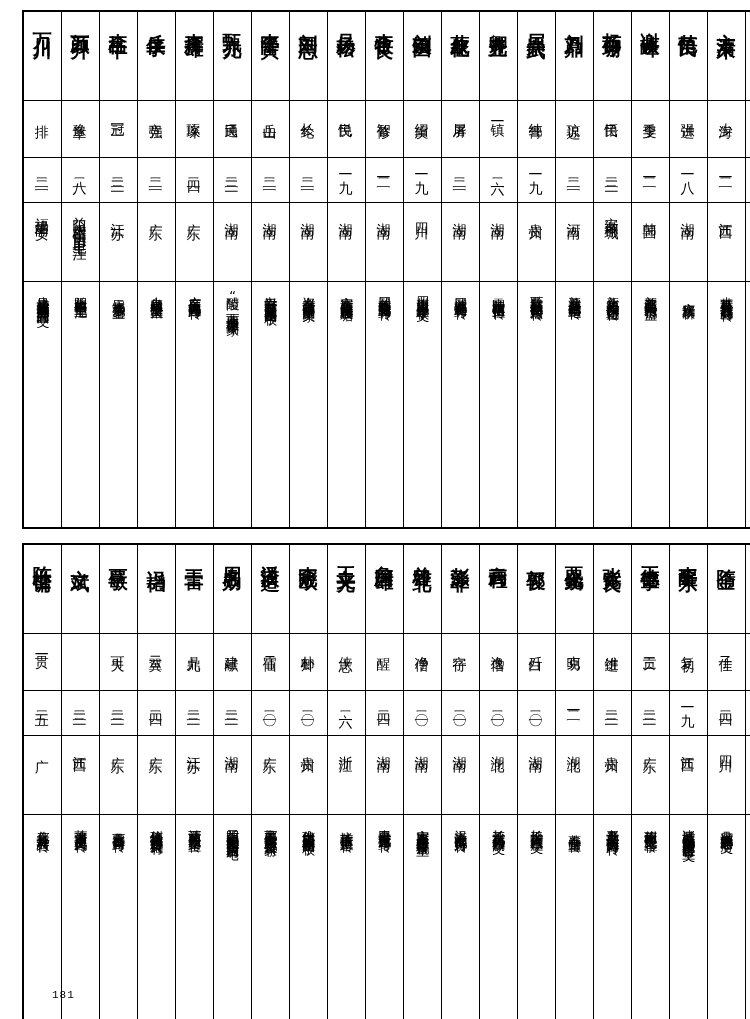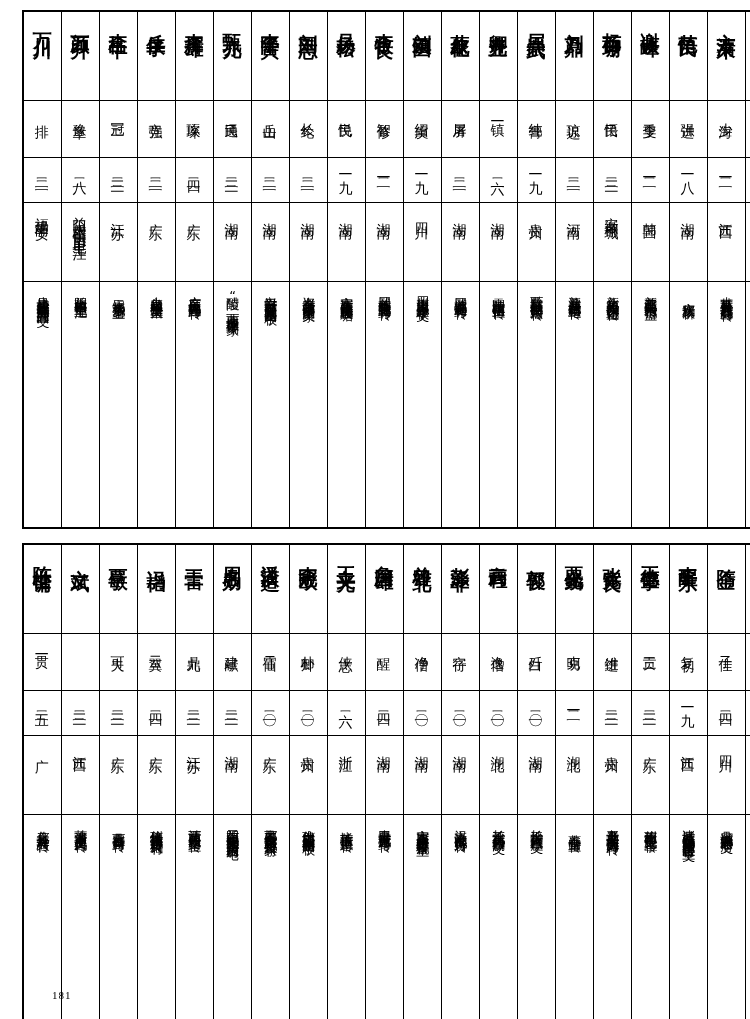--- a/index.html
+++ b/index.html
@@ -92,21 +92,21 @@
     max-height: 238px;
   }
   .datacol {
     width: 38px;
   }
   .page-number {
     position: absolute;
     left: 52px;
     bottom: 18px;
     font-size: 11px;
-    font-family: Liberation Serif, serif;
+    font-family: Liberation Mono, monospace;
     letter-spacing: 1px;
   }
 </style>
 </head>
 <body>
 
 <div class="page">
 
   <table class="roster">
     <colgroup id="cg-top">

